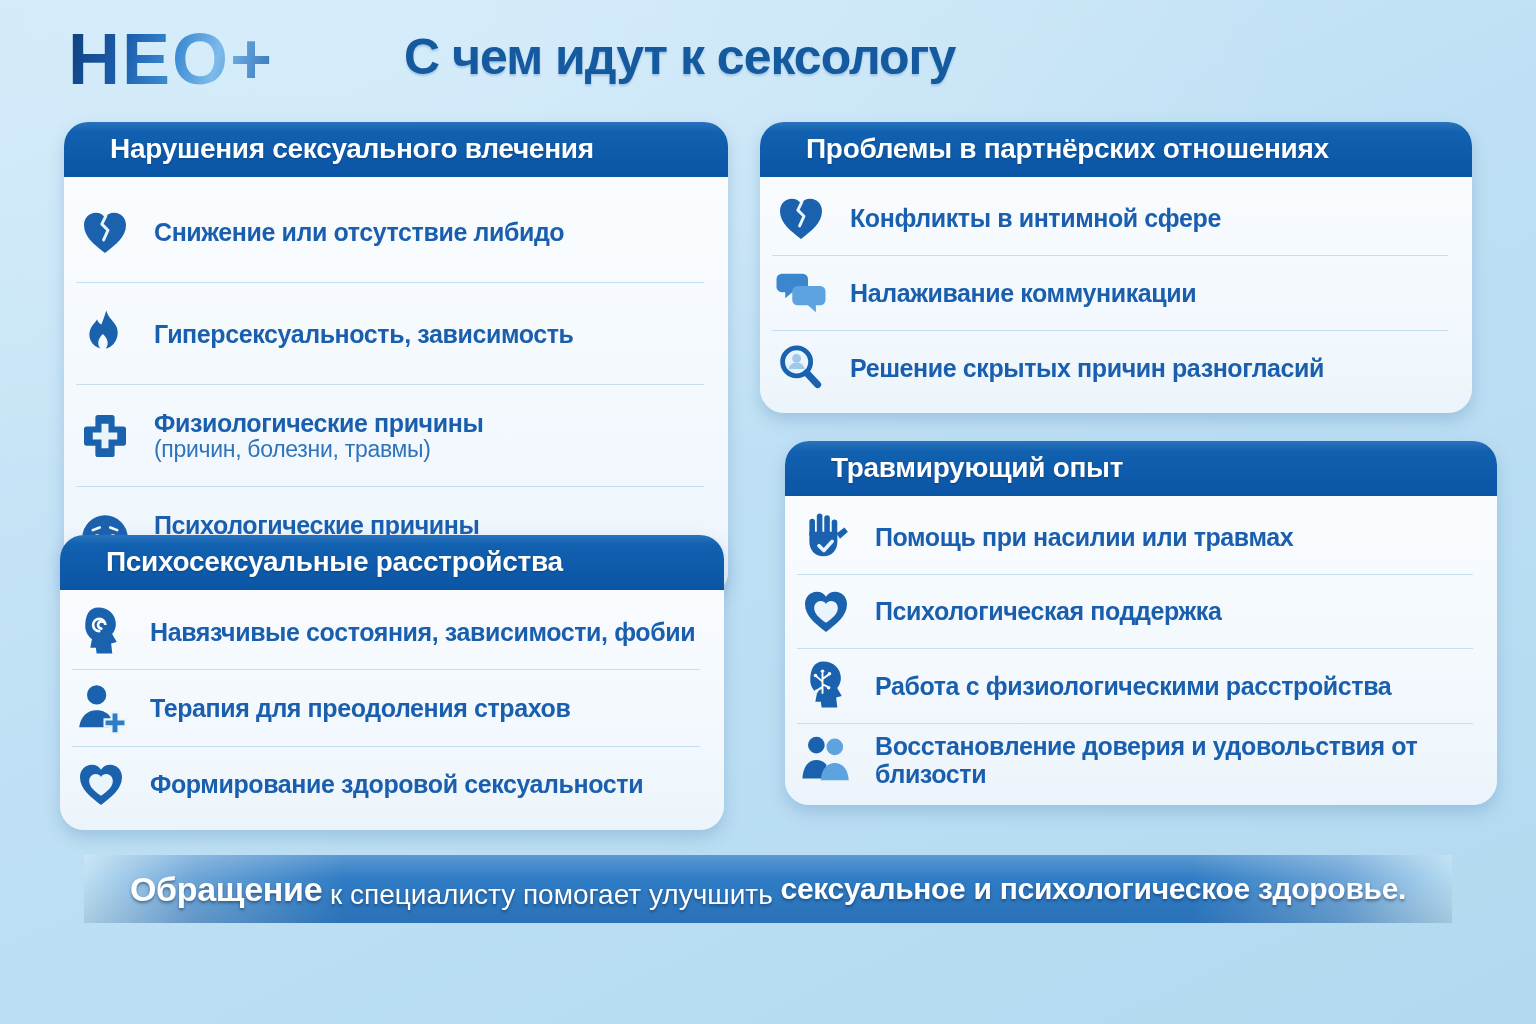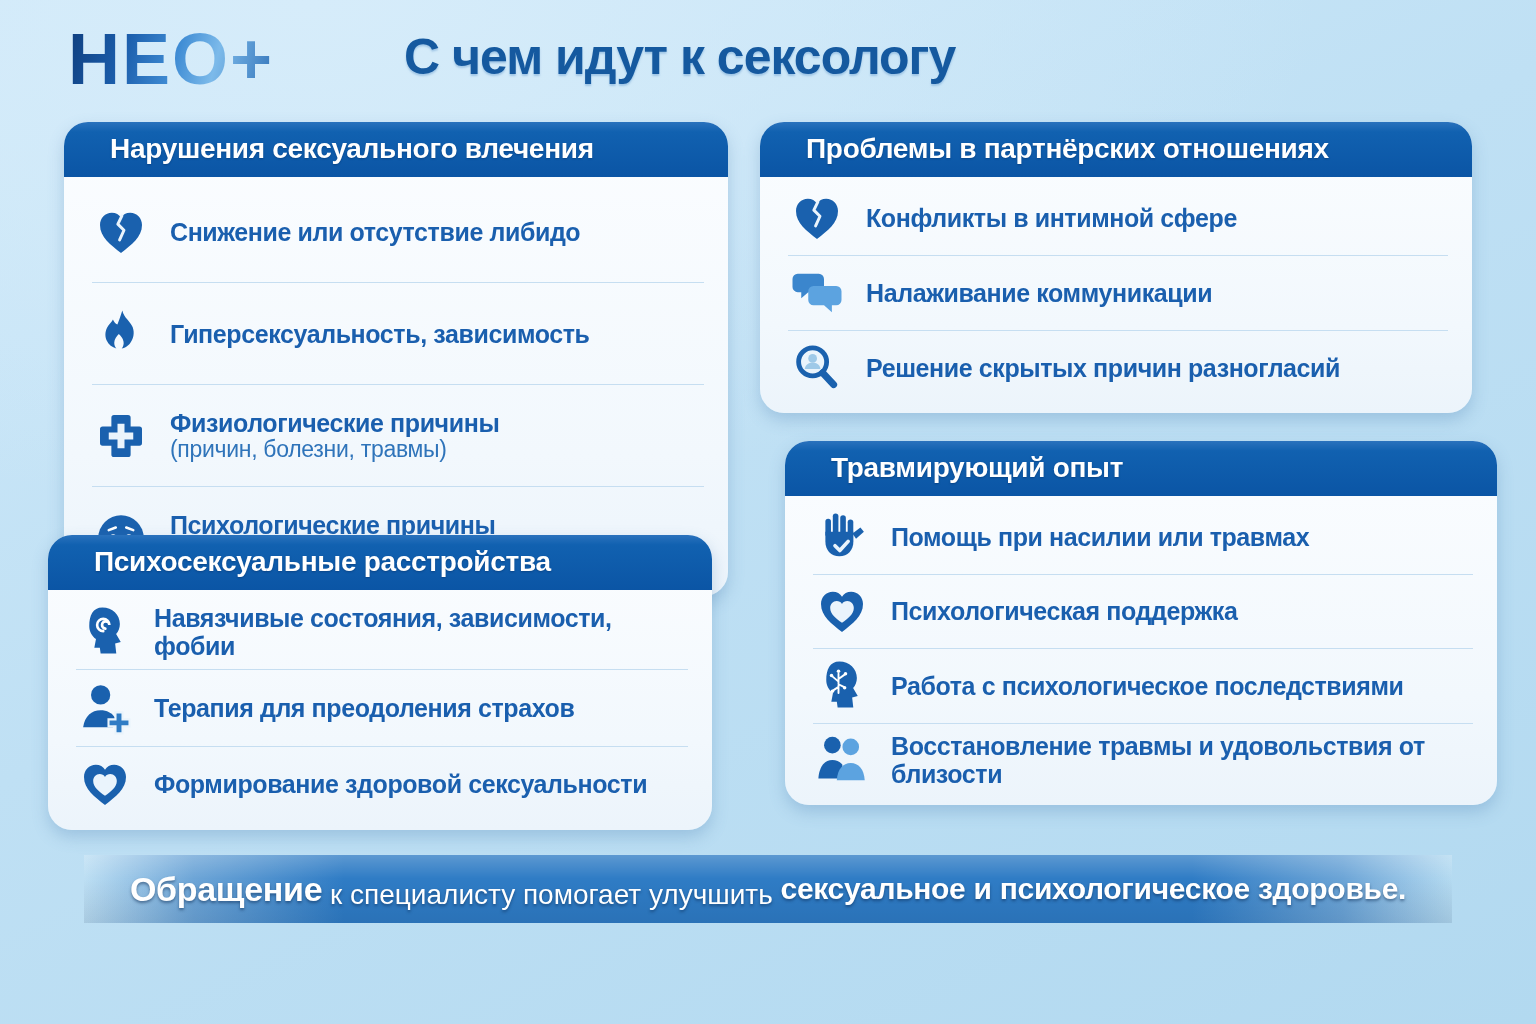--- a/index.html
+++ b/index.html
@@ -31,32 +31,32 @@
   }
   
   .panel{
     position:absolute;border-radius:24px;overflow:hidden;
     background:linear-gradient(180deg,#fbfdff 0%,#f2f8fd 70%,#ecf4fb 100%);
     box-shadow:0 7px 16px rgba(80,130,180,.30);
     display:flex;flex-direction:column;
   }
   .panel-1{left:64px;top:122px;width:664px;height:474px;}
   .panel-2{left:760px;top:122px;width:712px;height:291px;}
-  .panel-3{left:48px;top:535px;width:664px;height:295px;}
+  .panel-3{left:60px;top:535px;width:664px;height:295px;}
   .panel-4{left:785px;top:441px;width:712px;height:364px;}
   .panel-header{
     flex:0 0 auto;
     background:linear-gradient(180deg,#2a72bd 0%,#1161b0 18%,#0b55a5 100%);
     color:#ffffff;font-weight:bold;font-size:28px;letter-spacing:-.3px;
     padding:11px 20px 12px 46px;
     text-shadow:0 1px 2px rgba(0,30,70,.35);
   }
   .panel-items{
     flex:1;display:flex;flex-direction:column;
-    padding:4px 24px 8px 28px;
+    padding:4px 24px 8px 12px;
     justify-content:space-between;
   }
   .item{flex:1;display:flex;align-items:center;gap:20px;min-height:0;}
   .item + .item{border-top:1px solid #c6def1;}
   .item-icon{flex:0 0 58px;width:58px;height:58px;display:flex;align-items:center;justify-content:center;}
   .item-icon svg{width:56px;height:56px;}
   .item-textwrap{display:flex;flex-direction:column;line-height:1.12;}
   .item-label{color:#1a5fae;font-size:25px;font-weight:bold;letter-spacing:-.4px;}
   .item-sublabel{color:#2f74ba;font-size:23px;font-weight:normal;letter-spacing:-.3px;}
   
@@ -252,34 +252,34 @@
               <path d="M29 4c11.5 0 20 8.4 20 18.8 0 4.4-1.6 8.4-4.3 11.5l5.3 9-6.4 1.8 1.3 11.6H27l-.9-6.6h-6.3l1.9-10C17 36.5 14 31.2 14 25 14 13.3 18.2 4 29 4z" fill="#1a61ae"></path>
               <path d="M28 40V18M28 27l-7-6M28 24l7-5M28 33l-6 4M28 30l6 3" stroke="#fff" stroke-width="2.2" fill="none" stroke-linecap="round"></path>
               <circle cx="20" cy="20" r="2" fill="#fff"></circle>
               <circle cx="36" cy="18" r="2" fill="#fff"></circle>
               <circle cx="21" cy="38" r="2" fill="#fff"></circle>
               <circle cx="35" cy="34" r="2" fill="#fff"></circle>
               <circle cx="28" cy="15" r="2" fill="#fff"></circle>
             </svg>
           </span>
           <span class="item-textwrap">
-            <span class="item-label">Работа с психологическое последствиями</span>
+            <span class="item-label">Работа с физиологическими расстройства</span>
           </span>
         </div>
         <div class="item">
           <span class="item-icon">
             <svg viewBox="0 0 64 64">
               <circle cx="21" cy="15" r="9.5" fill="#1a61ae"></circle>
               <path d="M5 53c1-13.5 7-21 16-21 4.5 0 8.6 1.8 11.5 5.3L31 53z" fill="#1a61ae"></path>
               <circle cx="42" cy="17" r="9.5" fill="#5ca3e0"></circle>
               <path d="M26 55c1-12.5 7-19.5 16-19.5S57 42.5 58 55z" fill="#5ca3e0"></path>
             </svg>
           </span>
           <span class="item-textwrap">
-            <span class="item-label">Восстановление травмы и удовольствия от близости</span>
+            <span class="item-label">Восстановление доверия и удовольствия от близости</span>
           </span>
         </div>
       </div>
   </section>
 
   <div class="banner"><span class="seg-large">Обращение</span><span class="seg-normal"> к специалисту помогает улучшить </span><span class="seg-bold">сексуальное и психологическое здоровье.</span></div>
 
 </div>
 
 </body></html>

